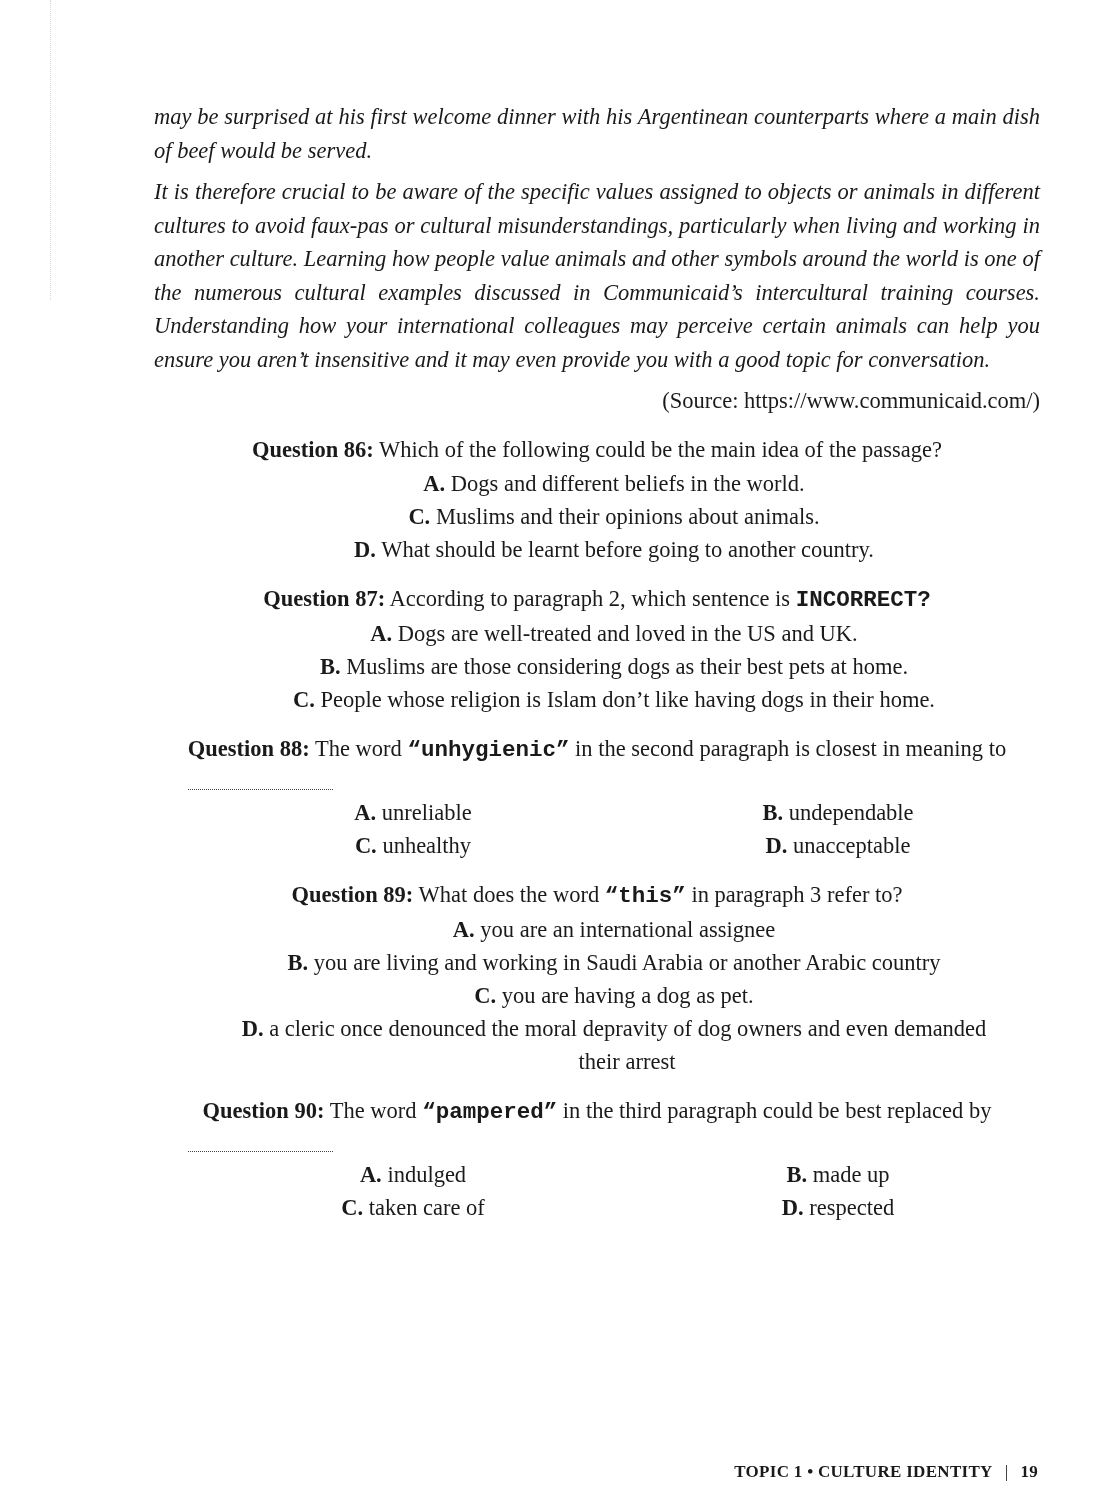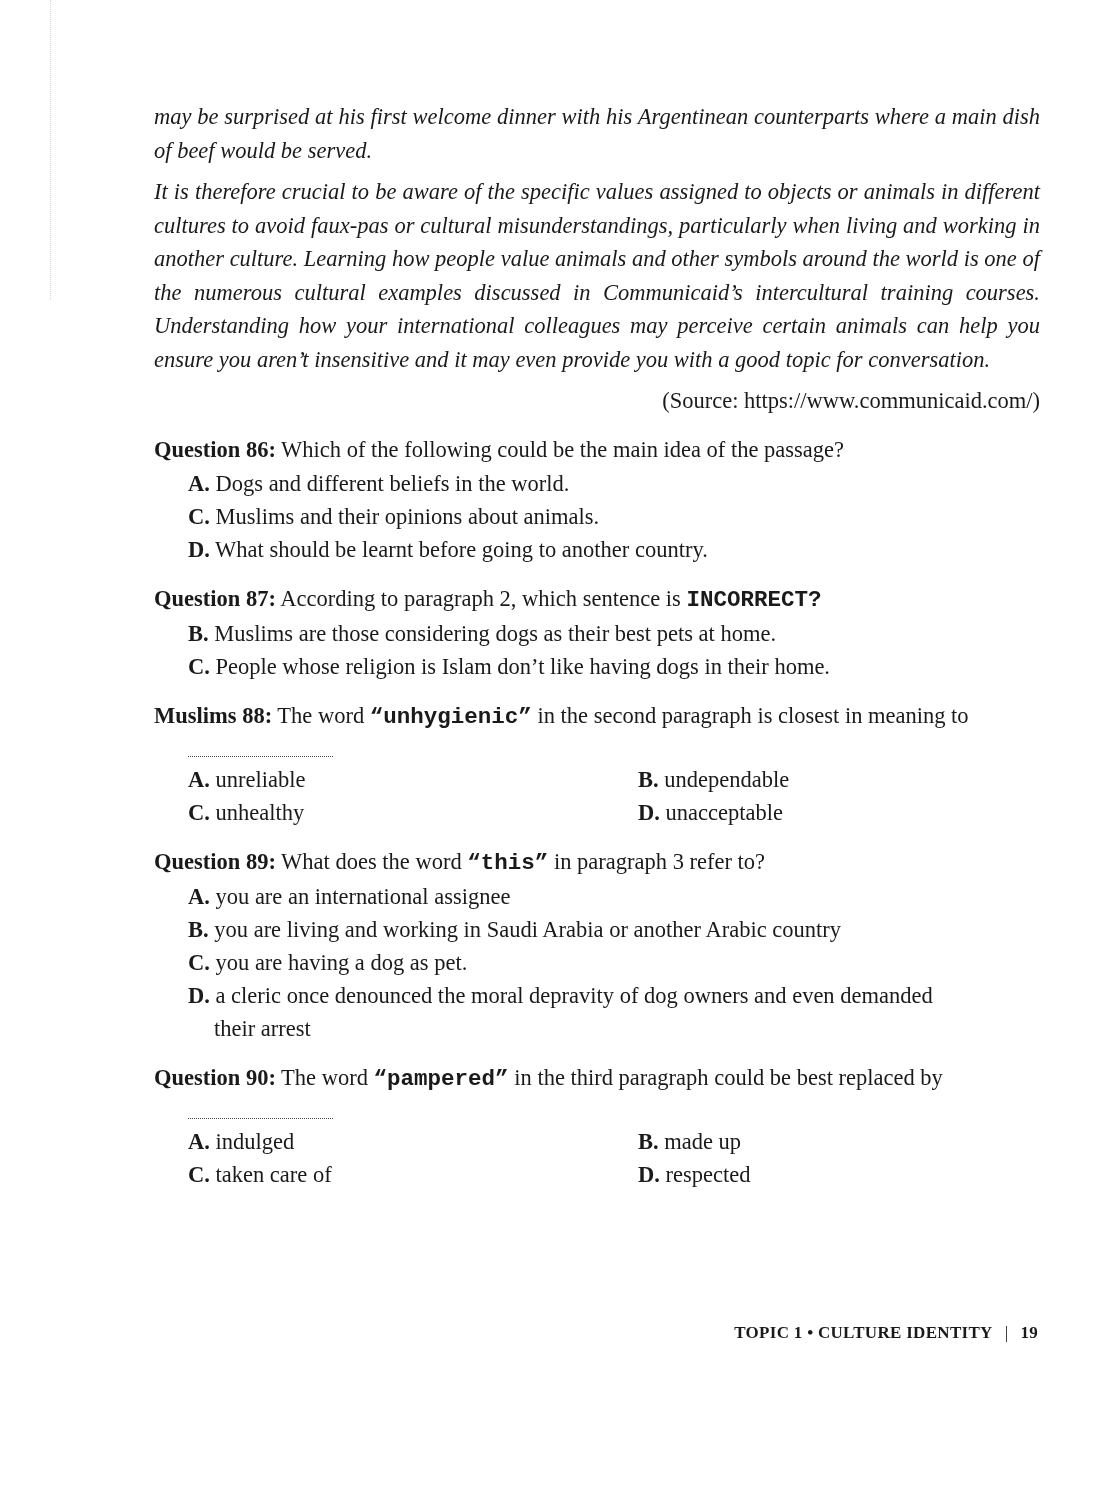--- a/index.html
+++ b/index.html
@@ -4,32 +4,32 @@
 <style>
   html, body { margin: 0; padding: 0; background: #ffffff; }
   body { width: 1096px; height: 1495px; position: relative; overflow: hidden;
          font-family: "Liberation Serif", "DejaVu Serif", serif; color: #1a1a1a; }
   .margin-line { position: absolute; left: 50px; top: 0; width: 1px; height: 300px;
                  border-left: 1px dotted #d8d8d8; }
   .page { position: absolute; left: 154px; top: 100px; width: 886px; font-size: 22.5px; }
   .para { line-height: 33.5px; margin: 0 0 8px 0; text-align: justify; font-style: italic; }
   .para-last { text-align-last: left; }
   .source { text-align: right; line-height: 33px; margin: 0 0 6px 0; }
-  .question { margin: 16px 0 8px 0; }
+  .question { margin: 16px 0 8px 0; text-align: center; }
   .q-stem { line-height: 34px; }
   .q-label { font-weight: bold; }
   .opt { line-height: 33px; padding-left: 34px; }
   .opt .k { font-weight: bold; }
   .opt-cont { padding-left: 60px; line-height: 33px; }
   .blank { margin: 12px 0 6px 34px; width: 145px; border-bottom: 1px dotted #444; height: 10px; }
   .grid2 { display: grid; grid-template-columns: 450px 400px; padding-left: 34px; }
   .grid2 .cell { line-height: 33px; }
   .grid2 .k { font-weight: bold; }
   b { font-weight: bold; font-family: Liberation Mono, monospace; }
-  .footer { position: absolute; right: 58px; top: 1323px; font-size: 17px; font-weight: bold;
+  .footer { position: absolute; right: 58px; top: 1462px; font-size: 17px; font-weight: bold;
             letter-spacing: 0.3px; }
   .footer .sep { font-weight: normal; margin: 0 12px; }
 </style>
 </head>
 <body>
 
 <div class="margin-line"></div>
 
 <div class="page">
 
@@ -45,27 +45,28 @@
     <div class="opt"><span class="k">A.</span> <span>Dogs and different beliefs in the world.</span></div>
     <div class="opt"><span class="k">C.</span> <span>Muslims and their opinions about animals.</span></div>
     <div class="opt"><span class="k">D.</span> <span>What should be learnt before going to another country.</span></div>
   </div>
 
   <div class="question">
     <div class="q-stem">
       <span class="q-label">Question 87:</span>
       <span>According to paragraph 2, which sentence is </span><b>INCORRECT?</b>
     </div>
+    <div class="opt"><span class="k">A.</span> <span>Dogs are well-treated and loved in the US and UK.</span></div>
     <div class="opt"><span class="k">B.</span> <span>Muslims are those considering dogs as their best pets at home.</span></div>
     <div class="opt"><span class="k">C.</span> <span>People whose religion is Islam don’t like having dogs in their home.</span></div>
   </div>
 
   <div class="question">
     <div class="q-stem">
-      <span class="q-label">Muslims 88:</span>
+      <span class="q-label">Question 88:</span>
       <span>The word </span><b>“unhygienic”</b><span> in the second paragraph is closest in meaning to</span>
     </div>
     <div class="blank"></div>
     <div class="grid2">
       <div class="cell"><span class="k">A.</span> <span>unreliable</span></div>
       <div class="cell"><span class="k">B.</span> <span>undependable</span></div>
       <div class="cell"><span class="k">C.</span> <span>unhealthy</span></div>
       <div class="cell"><span class="k">D.</span> <span>unacceptable</span></div>
     </div>
   </div>

